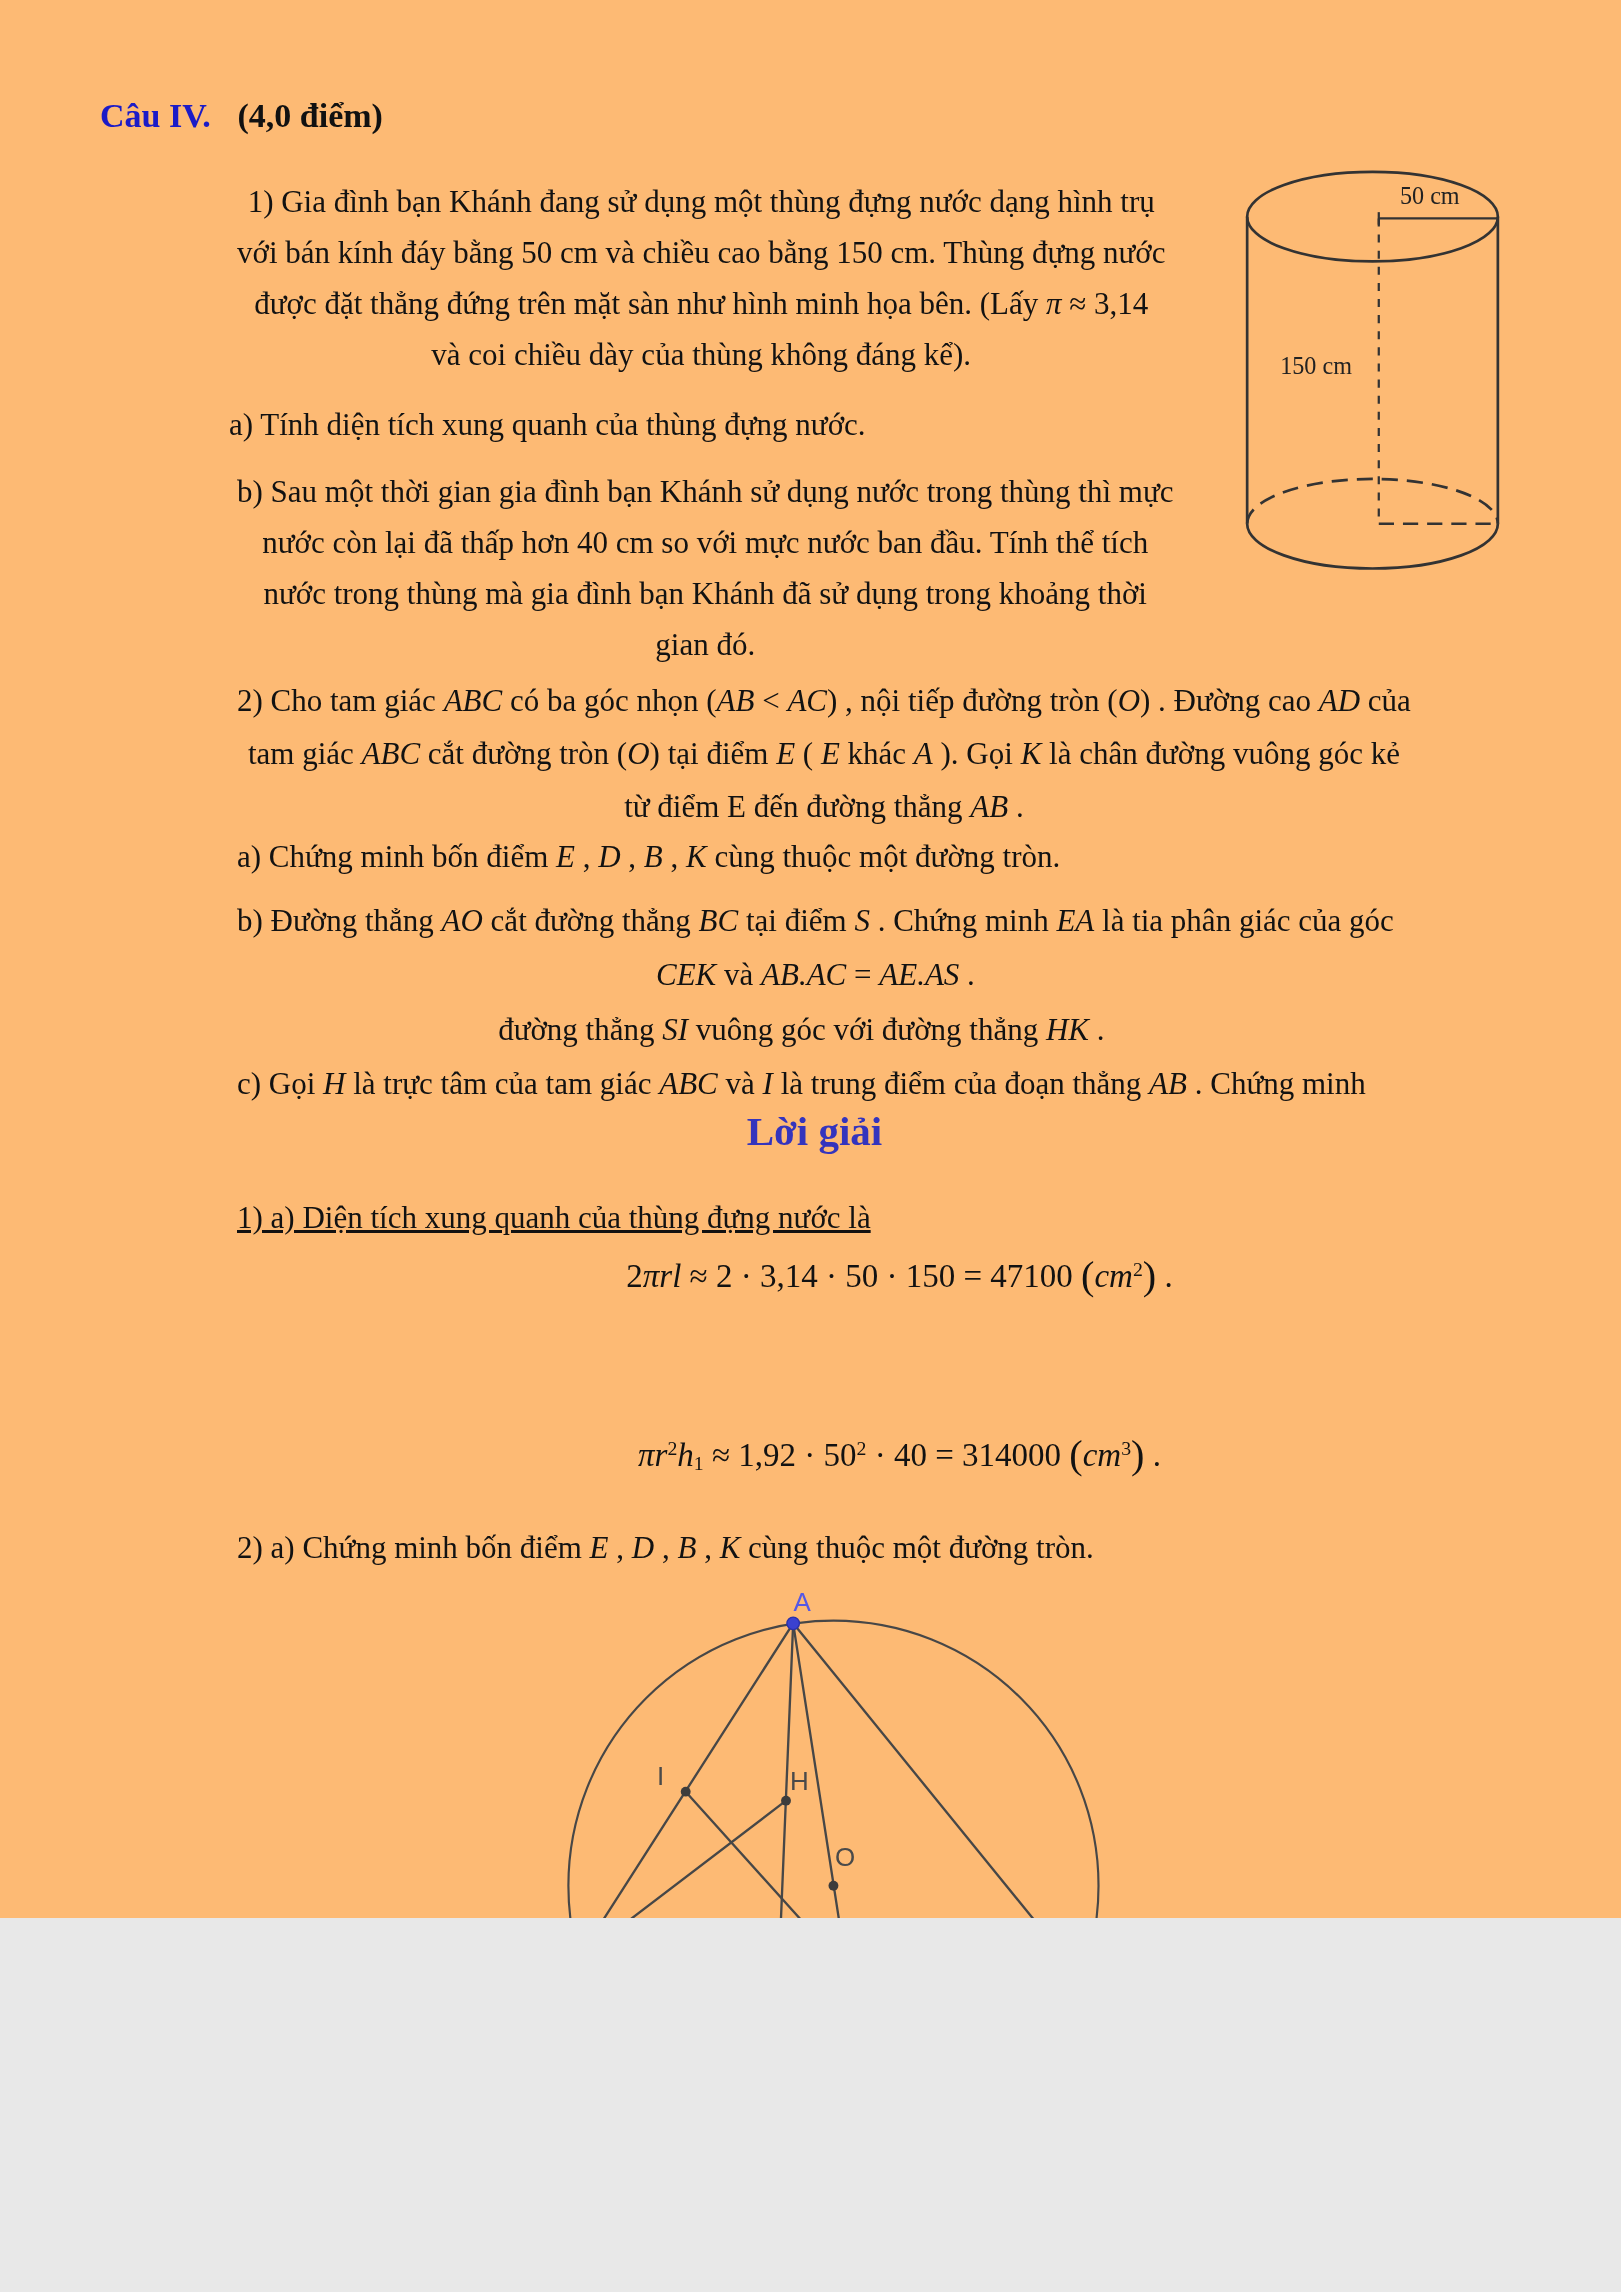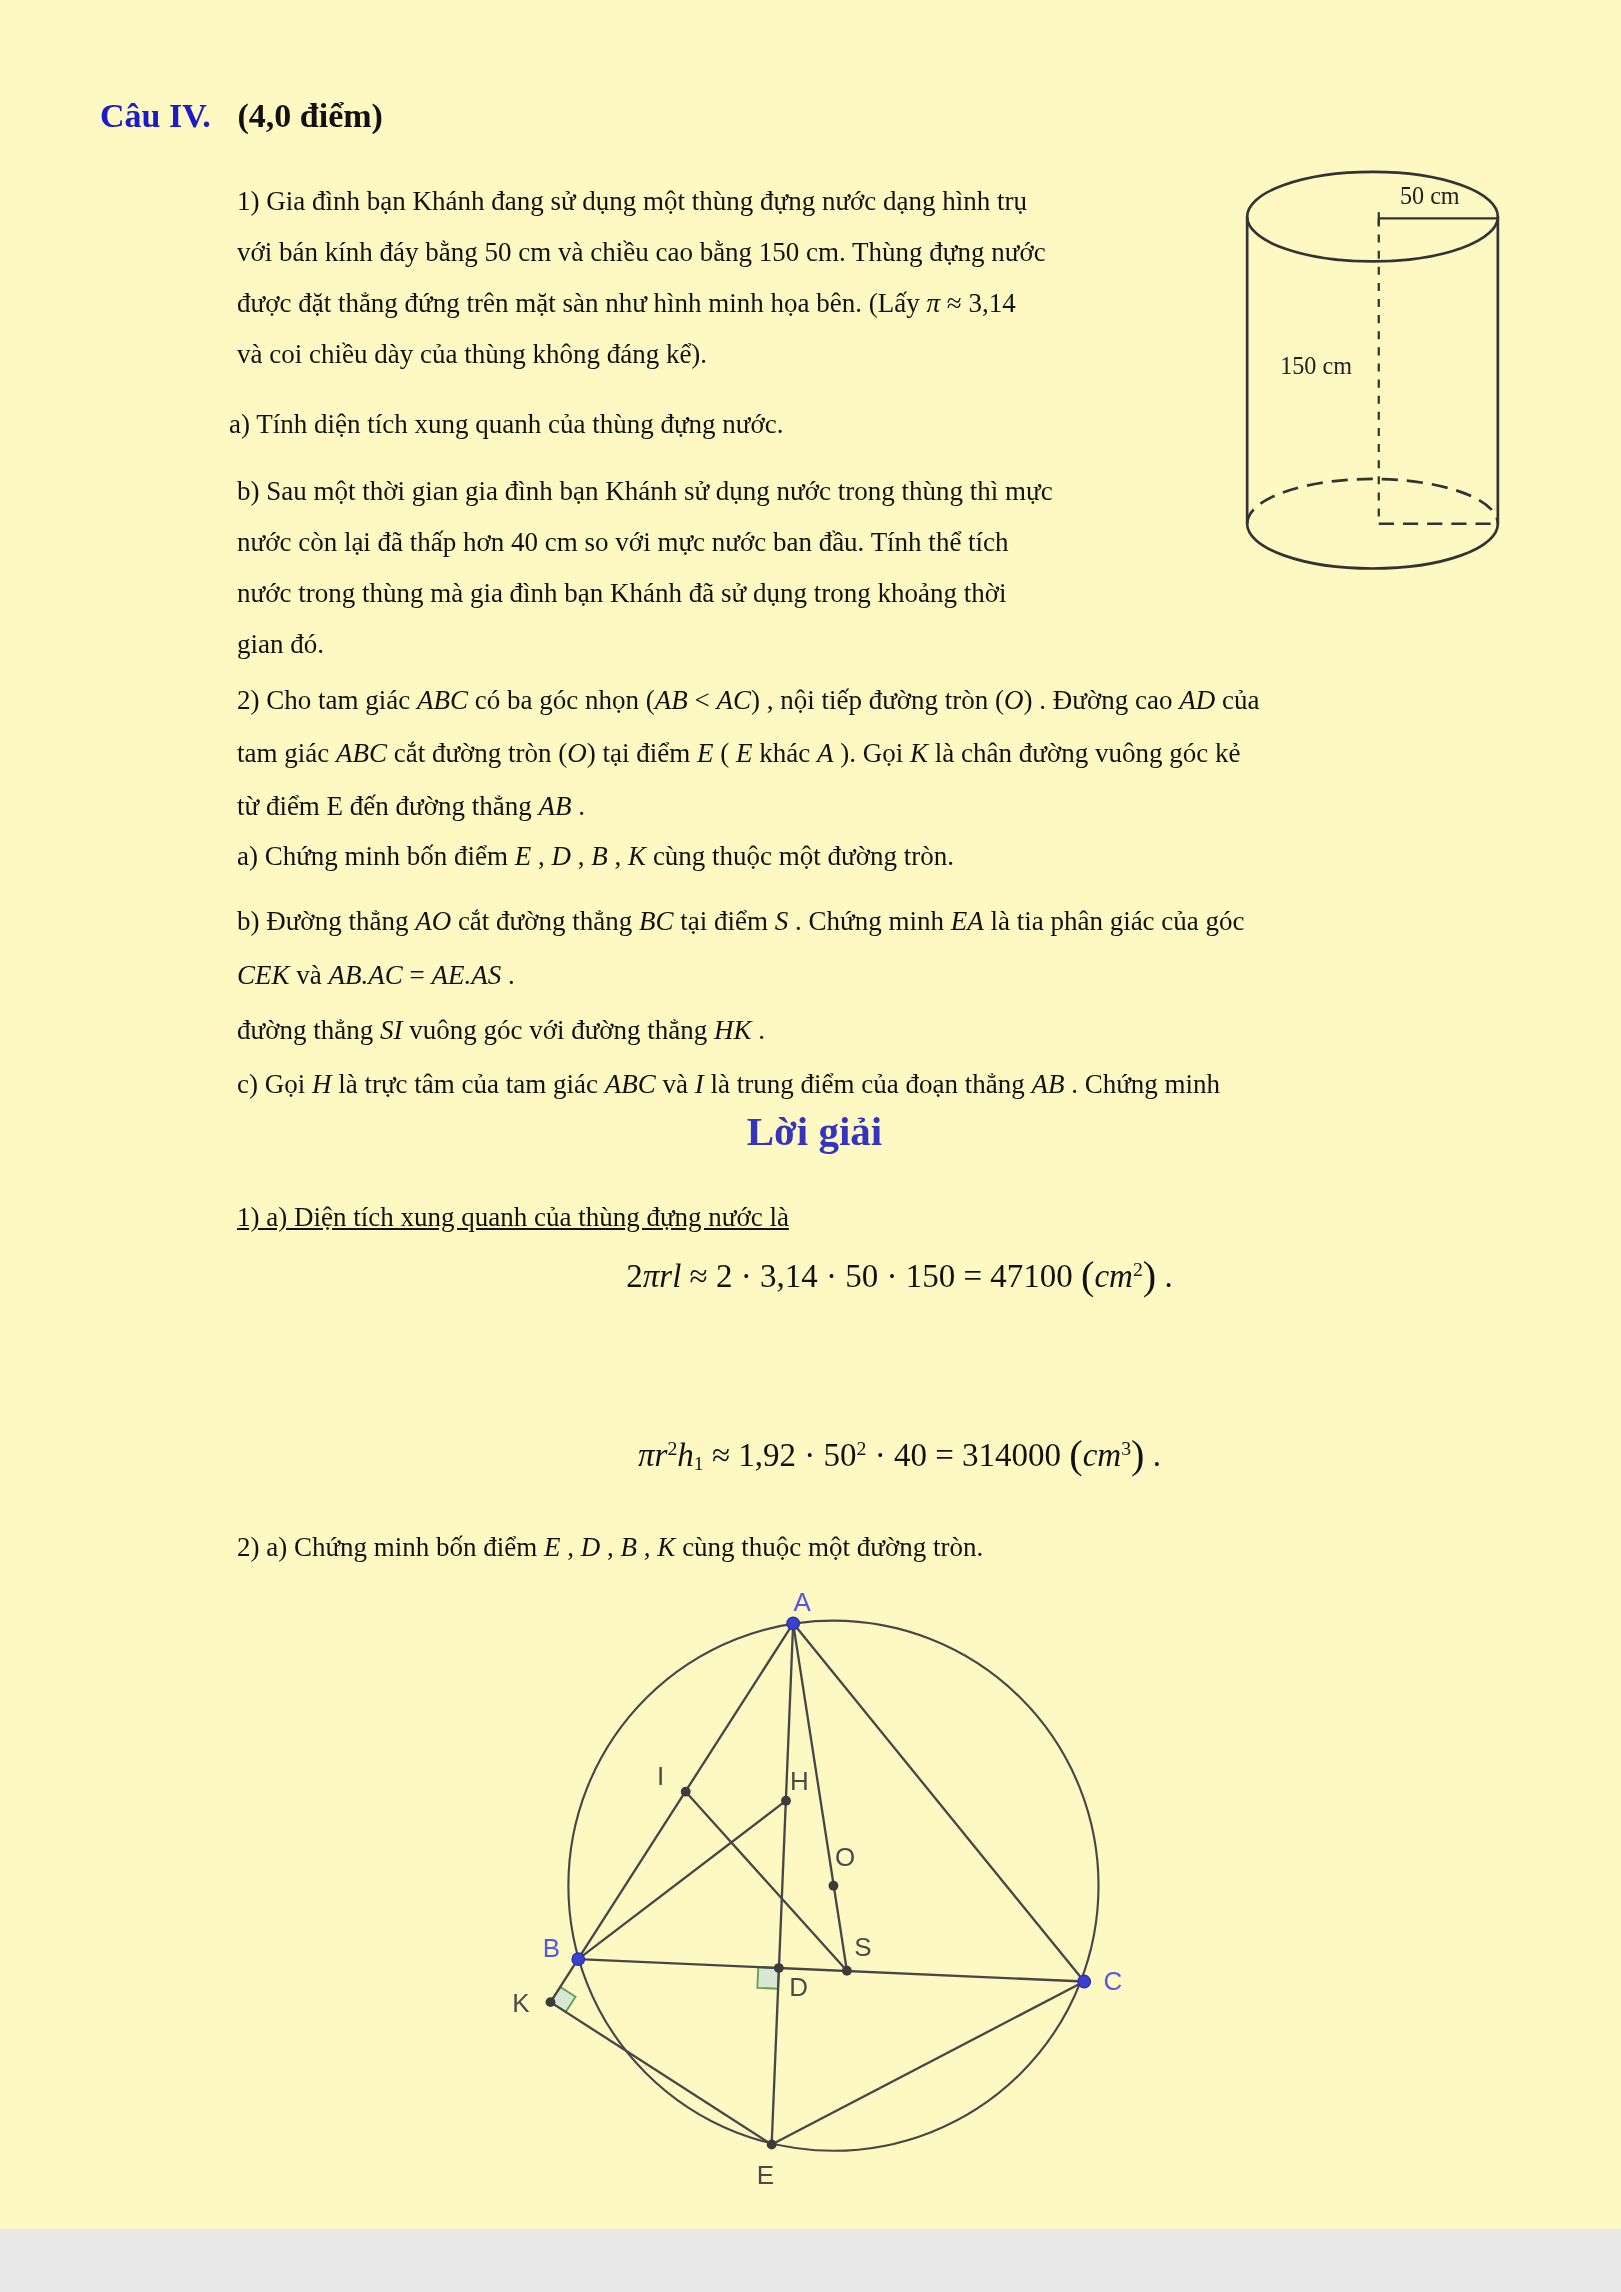--- a/index.html
+++ b/index.html
@@ -1,23 +1,23 @@
 <!DOCTYPE html>
 <html style="font-size:14.3px"><head>
 <meta charset="utf-8">
 <style>
   html,body{margin:0;padding:0;background:#e8e8e8;}
   .page{
-    position:relative;width:1621px;height:2229px;background:#fef9c3;
+    position:relative;width:1621px;height:1918px;background:#fdba74;
     font-family:"Liberation Serif",serif;color:#121212;overflow:hidden;
   }
   .abs{position:absolute;white-space:nowrap;}
   .hdr-label{font-size:34px;font-weight:bold;color:#1b1bc7;}
   .hdr-points{font-size:34px;font-weight:bold;color:#111;}
-  .line{font-size:27px;line-height:51px;height:51px;}
+  .line{font-size:31px;line-height:51px;height:51px;text-align:center;}
   .line-sp59{line-height:53px;height:53px;}
   .line-sp60{line-height:54px;height:54px;}
   .loi-giai{font-size:41px;font-weight:bold;color:#3434bd;}
   .formula{font-size:33px;}
   .center-wrap{text-align:center;}
   .r-n{font-style:normal;}
   .r-i{font-style:italic;}
   .r-sup{font-size:0.6em;vertical-align:0.55em;}
   .r-sub{font-size:0.6em;vertical-align:-0.22em;}
   .r-big{font-size:1.22em;vertical-align:-0.06em;}

